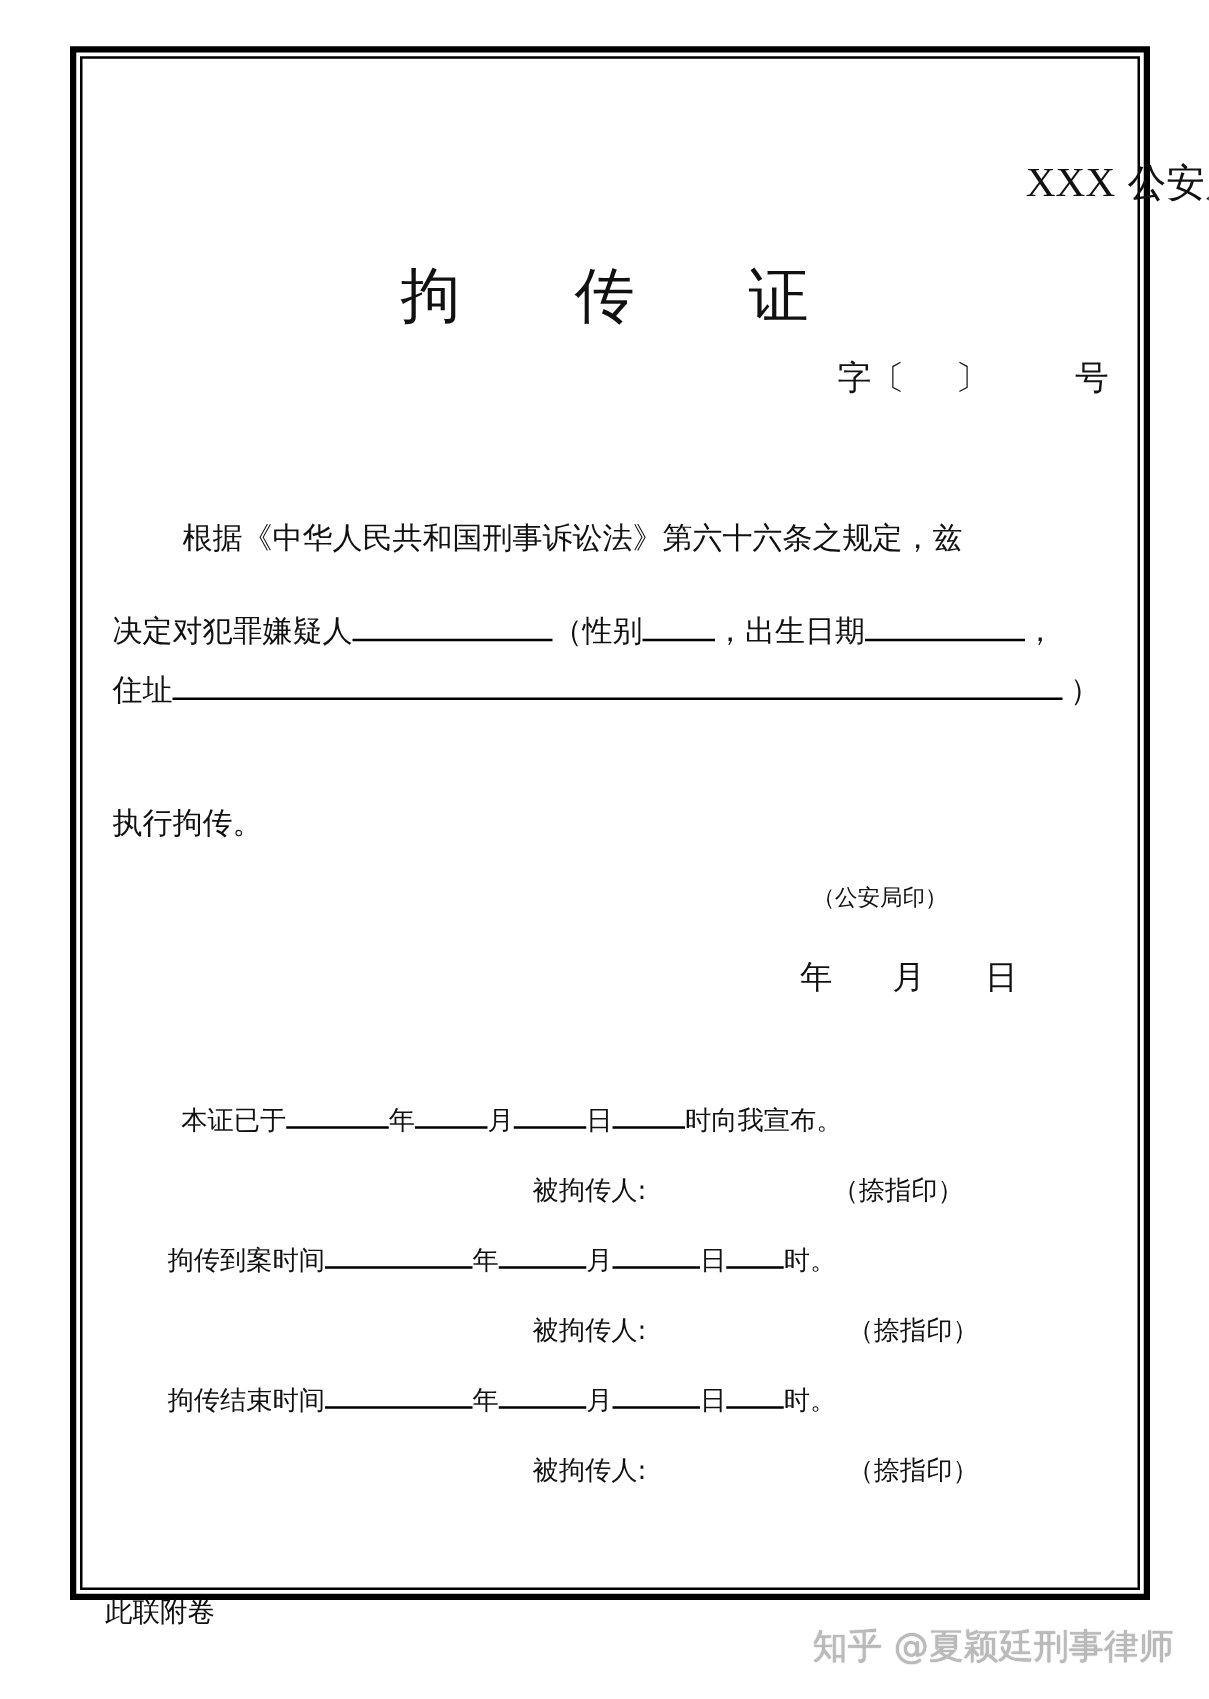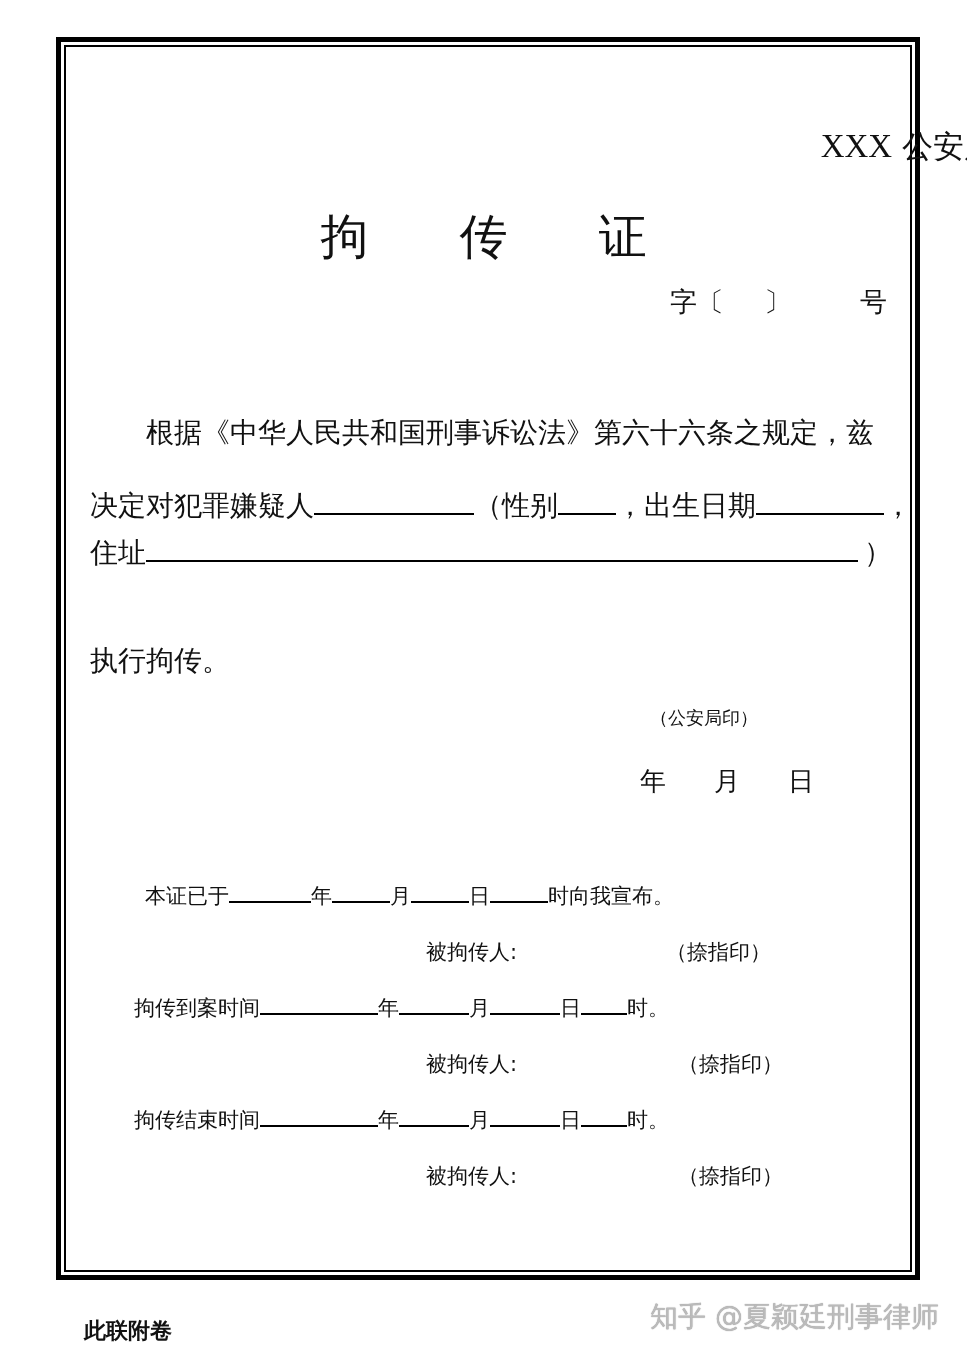--- a/index.html
+++ b/index.html
@@ -8,25 +8,25 @@
   .frame-outer { position:absolute; left:56px; top:37px; width:854px; height:1233px;
          border:5px solid #000; }
   .frame-inner { position:absolute; left:3px; top:3px; right:3px; bottom:3px;
          border:2px solid #000; }
   .abs { position:absolute; white-space:nowrap; }
   .agency { left:0; width:967px; top:126px; text-align:right; font-size:31px;margin-left:28px; }
   .agency .xxx { font-family:"Liberation Serif", "DejaVu Serif", serif; font-size:33px; }
   .title { left:0; width:967px; top:205px; text-align:center; font-size:48px; letter-spacing:0; }
   .title span { display:inline-block; margin:0 38px; }
   .docno { top:284px; font-size:27px; }
-  .body-text { font-size:28px; }
+  .body-text { font-size:24px; }
   .blank { display:inline-block; border-bottom:2.5px solid #000; height:24px; vertical-align:baseline; }
   .small { font-size:21px; }
   .blank-s { display:inline-block; border-bottom:2.5px solid #000; height:18px; vertical-align:baseline; }
-  .footer-left { left:84px; top:1316px; font-size:22px; font-weight:bold; }
+  .footer-left { left:84px; top:1275px; font-size:22px; font-weight:normal; }
   .watermark { left:650px; top:1298px; font-size:28px; color:#bbb;
                text-shadow:0 0 1px #888; }
 </style>
 </head>
 <body>
 
 <div class="frame-outer">
   <div class="frame-inner"></div>
 </div>
 

